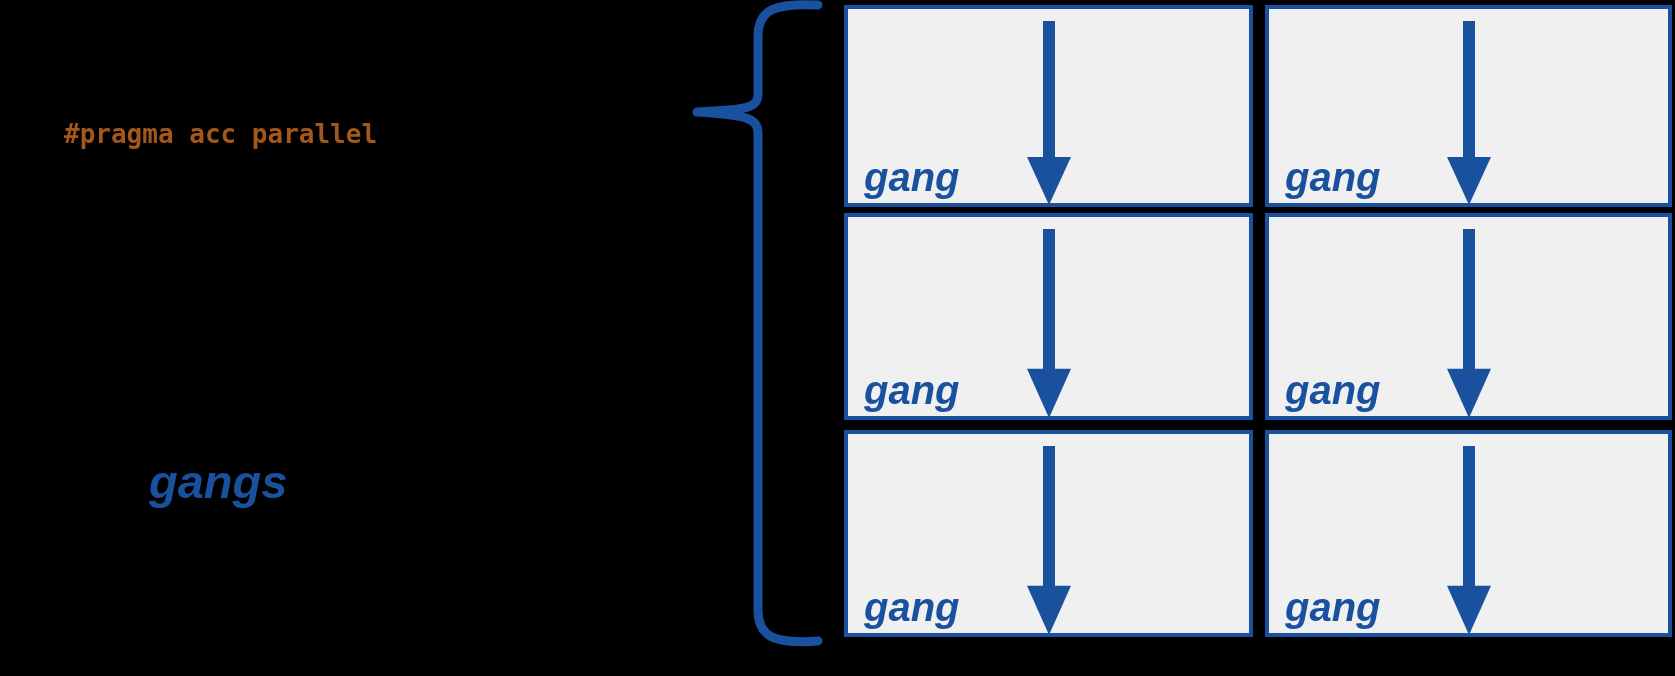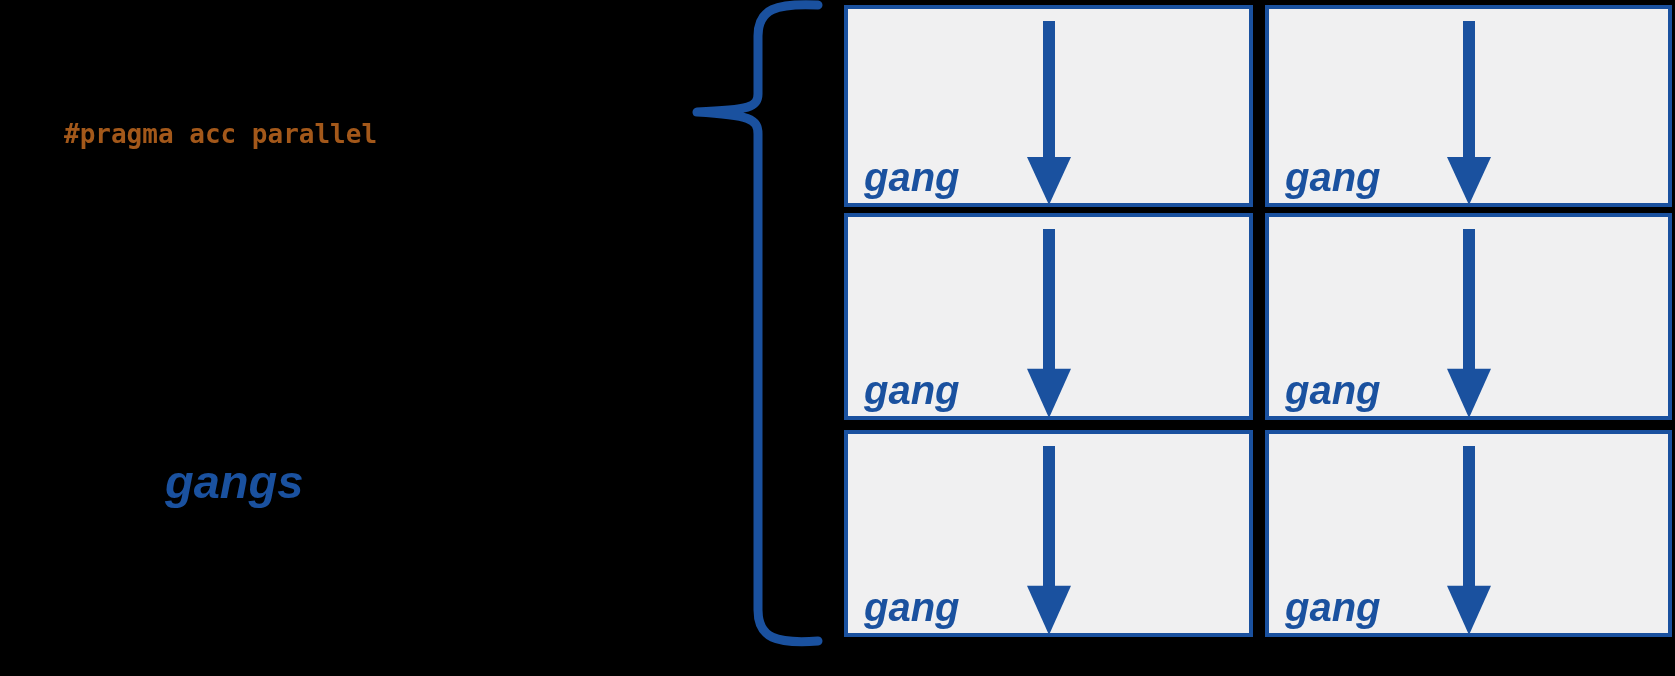--- a/index.html
+++ b/index.html
@@ -30,21 +30,21 @@
   .kw{
     position:absolute;
     font-family:"Liberation Sans", sans-serif;
     font-style:italic;
     font-weight:bold;
     font-size:47px;
     line-height:1;
     color:var(--blue);
   }
   .kw-parallel{left:176px;top:293px;}
-  .kw-gangs{left:165px;top:458px;}
+  .kw-gangs{left:149px;top:458px;}
   .brace{
     position:absolute;
     left:690px;top:0px;
     width:140px;height:676px;
   }
   .cell{
     position:absolute;
     box-sizing:border-box;
     background:var(--box-fill);
     border:4px solid var(--blue);

